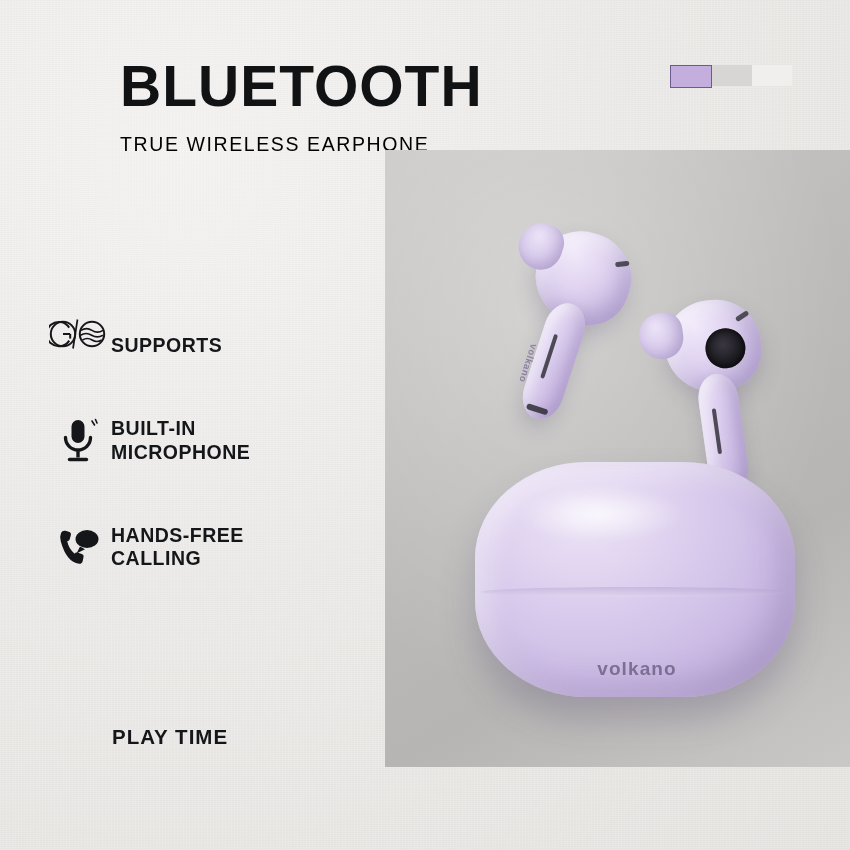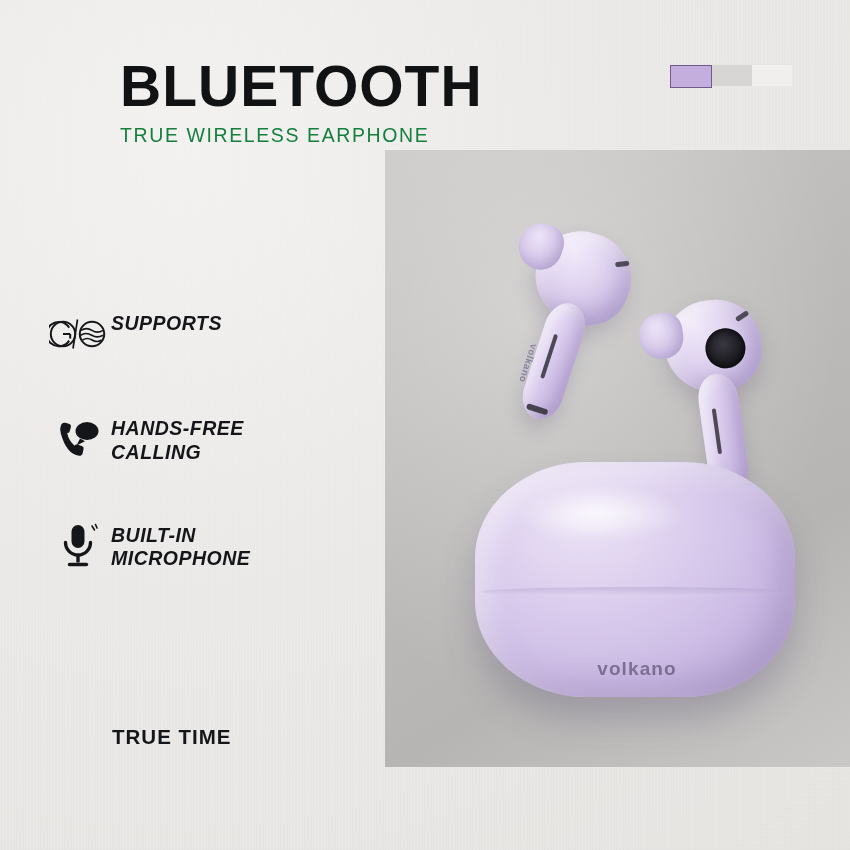--- a/index.html
+++ b/index.html
@@ -26,23 +26,23 @@
   .frame{position:absolute;inset:0;z-index:2;}
 
   
   .title-block{position:absolute;left:120px;top:58px;}
   .title{
     font-size:57px;font-weight:700;letter-spacing:1.0px;
     color:#111214;line-height:1;
     font-family:"Liberation Sans",sans-serif;
   }
   .subtitle{
-    margin-top:9px;
+    margin-top:18px;
     font-size:19.5px;font-weight:500;letter-spacing:1.6px;
-    color:#15803d;
+    color:#000000;
   }
 
   
   .swatches{position:absolute;right:58px;top:65px;display:flex;height:21px;}
   .swatch{width:40px;height:21px;}
   .sw-1{background:#c3aede;border:1px solid #6e5a8c;}
   .sw-2{background:#d7d6d4;}
   .sw-3{background:#f0efed;}
 
   
@@ -120,21 +120,21 @@
     background:radial-gradient(circle at 45% 40%, #3a3740 0%, #1b1a20 60%, #0d0c10 100%);
     box-shadow:inset 0 0 8px rgba(0,0,0,.8);
   }
   .bud-dot{
     position:absolute;left:74px;top:18px;width:14px;height:5px;border-radius:3px;
     background:#2f2d35;opacity:.8;transform:rotate(-25deg);
   }
 
   
   .features{position:absolute;left:45px;top:310px;width:320px;}
-  .feature{display:flex;align-items:flex-start;margin-bottom:57px;font-style:italic;}
+  .feature{display:flex;align-items:flex-end;margin-bottom:57px;}
   .feat-icon{
     width:66px;min-width:66px;height:48px;display:flex;align-items:center;justify-content:center;
     color:#15161a;
   }
   .feat-text{
     font-size:19.5px;font-weight:700;letter-spacing:.5px;color:#15161a;line-height:1.22;
     padding-top:2px;
   }
 
   
@@ -209,48 +209,48 @@
           <path d="M33.5 23 q4.8 -3 9.6 0 t9.6 0" fill="none" stroke="#15161a" stroke-width="1.7"></path>
         </svg>
       </div>
       <div class="feat-text">
         <div>SUPPORTS</div>
       </div>
     </div>
 
     <div class="feature">
       <div class="feat-icon">
-        <svg width="44" height="40" viewBox="0 0 44 40" aria-hidden="true">
-          <path d="M5 6 q1.5 -3 4.5 -2.2 l4 1.2 q2 .8 1.4 3 l-1.3 4.4 q-.5 1.8 -2.4 1.7 q1.4 7.6 7.4 12.6 q1 -1.6 2.8 -1.1 l4.4 1.3 q2.2 .7 1.8 2.9 l-.9 4.1 q-.6 3 -3.7 2.8 Q10.6 35.2 4.8 14.4 Q3.6 9.2 5 6 Z" fill="#15161a"></path>
-          <ellipse cx="31" cy="12" rx="11.5" ry="9" fill="#15161a"></ellipse>
-          <path d="M24 19.5 l-3.5 7 l8.5 -4.2 Z" fill="#15161a"></path>
-        </svg>
-      </div>
-      <div class="feat-text">
-        <div>HANDS-FREE</div>
-        <div>CALLING</div>
-      </div>
-    </div>
-
-    <div class="feature">
-      <div class="feat-icon">
         <svg width="40" height="46" viewBox="0 0 40 46" aria-hidden="true">
           <rect x="13.5" y="2" width="13" height="23" rx="6.5" fill="#15161a"></rect>
           <path d="M7.5 19.5 a12.5 12.5 0 0 0 25 0" fill="none" stroke="#15161a" stroke-width="3.4" stroke-linecap="round"></path>
           <line x1="20" y1="32" x2="20" y2="39.5" stroke="#15161a" stroke-width="3.4"></line>
           <line x1="11.5" y1="41.5" x2="28.5" y2="41.5" stroke="#15161a" stroke-width="3.4" stroke-linecap="round"></line>
           <line x1="34" y1="3" x2="36.5" y2="7" stroke="#15161a" stroke-width="1.6" stroke-linecap="round"></line>
           <line x1="37.5" y1="1.5" x2="39" y2="5" stroke="#15161a" stroke-width="1.6" stroke-linecap="round"></line>
         </svg>
       </div>
       <div class="feat-text">
         <div>BUILT-IN</div>
         <div>MICROPHONE</div>
       </div>
     </div>
 
+    <div class="feature">
+      <div class="feat-icon">
+        <svg width="44" height="40" viewBox="0 0 44 40" aria-hidden="true">
+          <path d="M5 6 q1.5 -3 4.5 -2.2 l4 1.2 q2 .8 1.4 3 l-1.3 4.4 q-.5 1.8 -2.4 1.7 q1.4 7.6 7.4 12.6 q1 -1.6 2.8 -1.1 l4.4 1.3 q2.2 .7 1.8 2.9 l-.9 4.1 q-.6 3 -3.7 2.8 Q10.6 35.2 4.8 14.4 Q3.6 9.2 5 6 Z" fill="#15161a"></path>
+          <ellipse cx="31" cy="12" rx="11.5" ry="9" fill="#15161a"></ellipse>
+          <path d="M24 19.5 l-3.5 7 l8.5 -4.2 Z" fill="#15161a"></path>
+        </svg>
+      </div>
+      <div class="feat-text">
+        <div>HANDS-FREE</div>
+        <div>CALLING</div>
+      </div>
+    </div>
+
   </div>
 
   <div class="playtime">
-    <div class="pt-title">TRUE TIME</div>
+    <div class="pt-title">PLAY TIME</div>
   </div>
 
 </div>
 
 </body></html>

